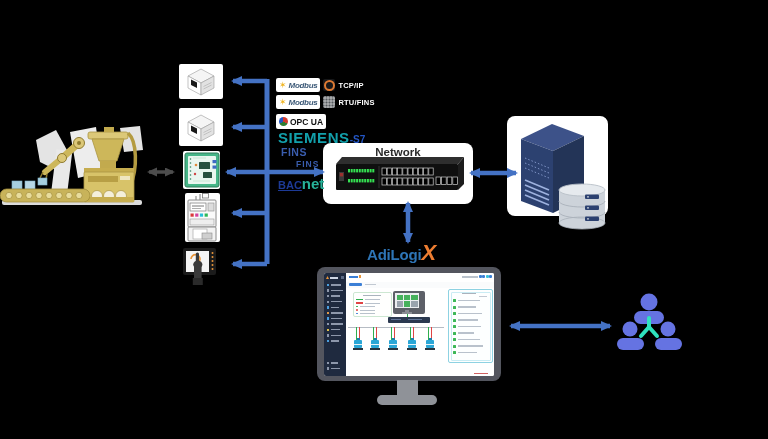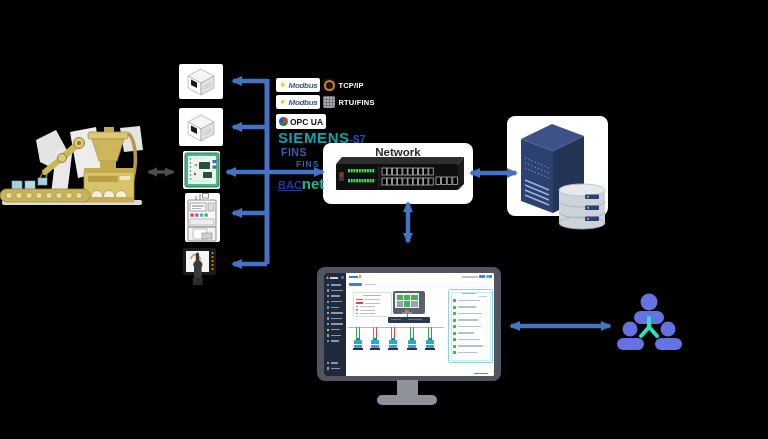--- a/index.html
+++ b/index.html
@@ -348,20 +348,23 @@
   </div>
   <div class="abs" style="left:296px;top:153px">
     <span class="fins">FINS</span>
   </div>
   <div class="abs" style="left:278px;top:175px">
     <span class="bac1">BAC</span><span class="bac2">net</span>
   </div>
 
   <div class="abs network-label" style="left:323px;top:146px">Network</div>
 
+  <div class="abs" style="left:367px;top:240px">
+    <span class="adiblue">AdiLogi</span><span class="adix">X</span>
+  </div>
 
   <div class="abs" style="left:317px;top:267px;width:184px;height:114px;background:#53555e;border-radius:8px"></div>
   <div class="abs" style="left:397px;top:380px;width:21px;height:17px;background:#8f9298"></div>
   <div class="abs" style="left:377px;top:395px;width:60px;height:10px;background:#8f9298;border-radius:5px"></div>
 
   <div class="abs" style="left:324px;top:273px;width:170px;height:103px;background:#fff;border-radius:2px;overflow:hidden">
 
     <div class="abs" style="left:0;top:0;width:22px;height:103px;background:#1f2a3f">
       <div class="abs" style="left:2px;top:2px;width:18px;height:5px;display:flex;align-items:center;gap:1px">
         <span style="width:3px;height:3px;background:#e8953a;clip-path:polygon(0 100%,50% 0,100% 100%)"></span>

